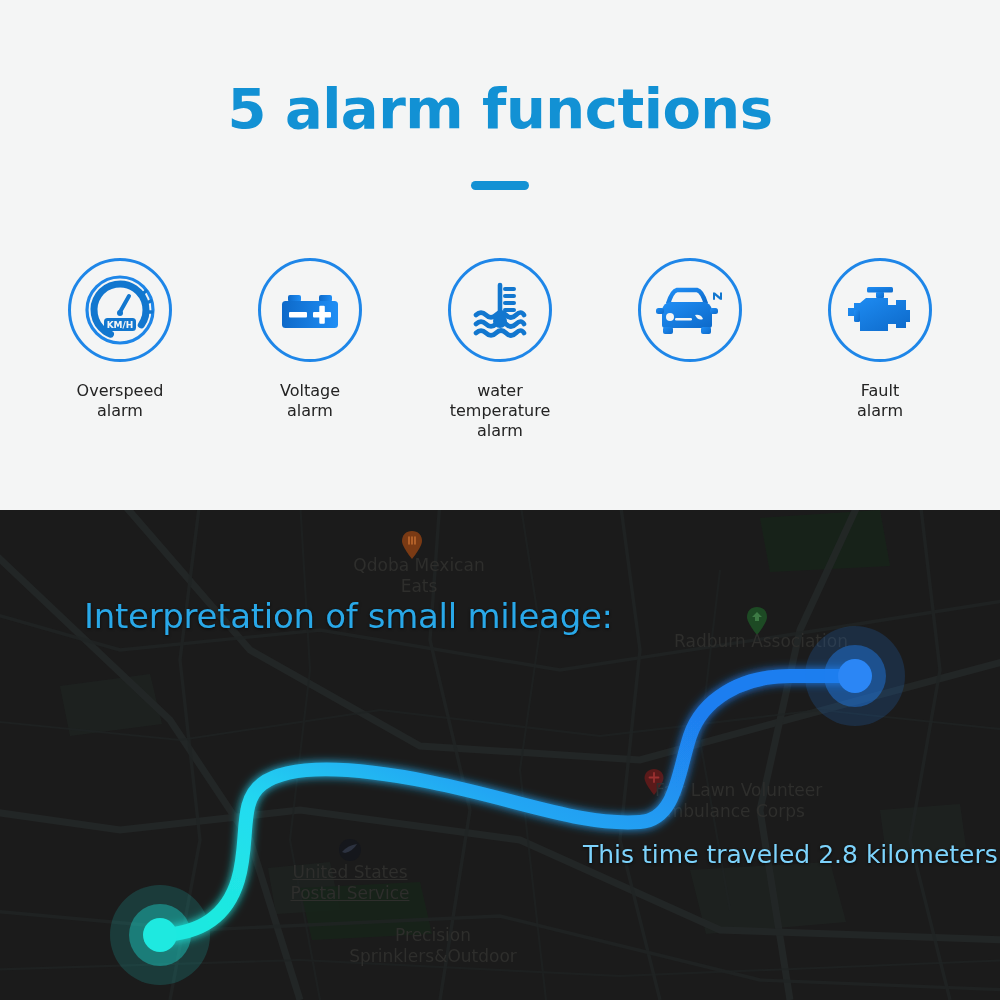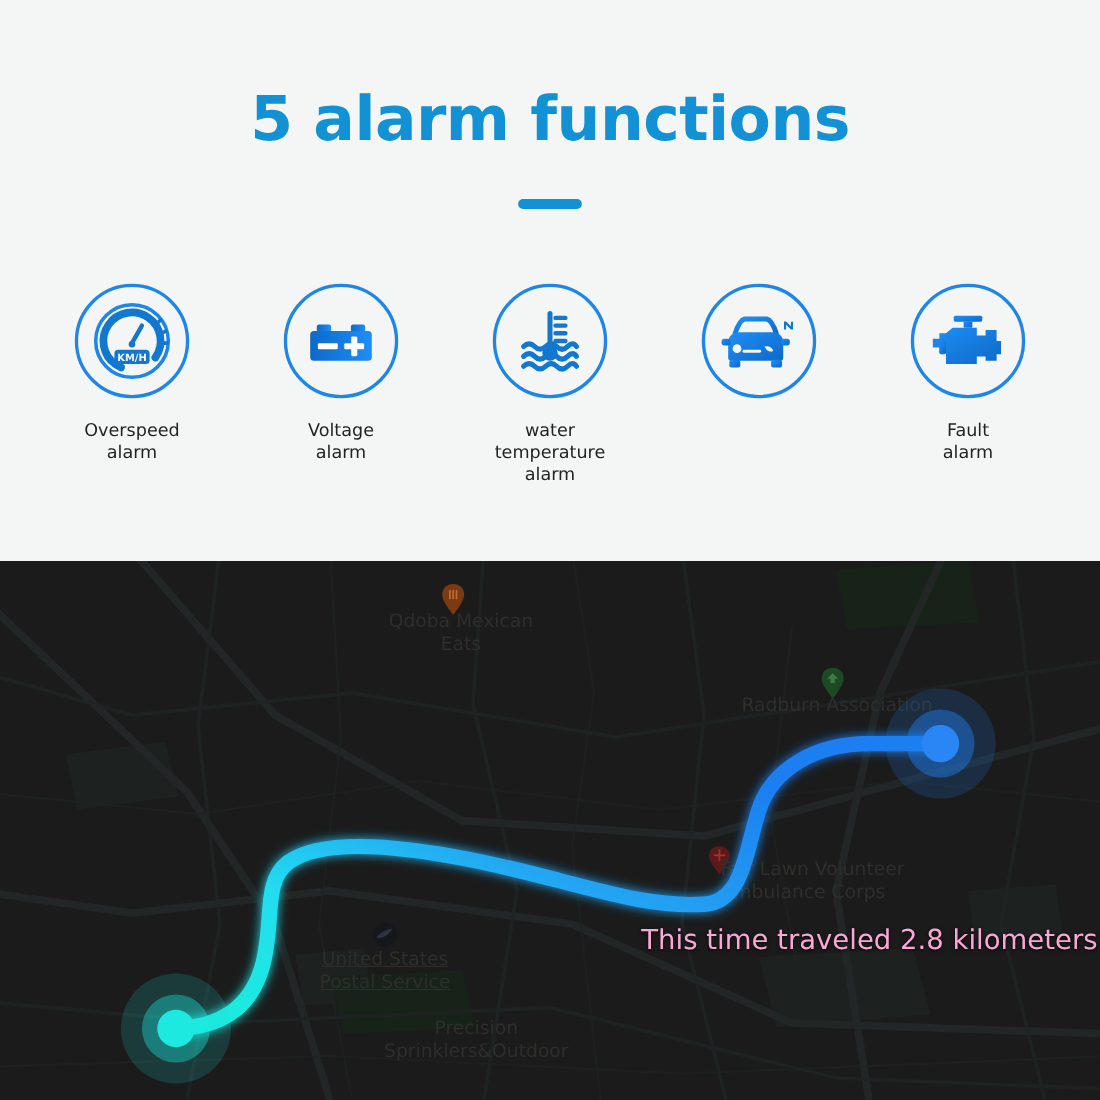--- a/index.html
+++ b/index.html
@@ -88,21 +88,21 @@
   }
   .mileage-body{
     position:absolute; left:84px; top:140px;
     font-size:25px; line-height:1.46; color:#f2f2f2;
     font-family:"DejaVu Sans", sans-serif;
     white-space:pre-line;
     text-shadow:0 1px 3px rgba(0,0,0,.8);
   }
   .distance-text{
     position:absolute; left:583px; top:330px;
-    font-size:25px; color:#f9a8d4;
+    font-size:25px; color:#7dd3fc;
     font-family:"DejaVu Sans", sans-serif;
     text-shadow:0 1px 3px rgba(0,0,0,.8);
   }
 </style>
 </head>
 <body>
 
 <div class="page">
 
   <section class="features-section">
@@ -333,16 +333,17 @@
         <div class="core" style="width:34px; height:34px; background:#1ee9e0;"></div>
       </div>
     </div>
 
     <div class="endpoint" style="left:805px; top:116px; width:100px; height:100px; background:rgba(31,126,240,0.18);">
       <div class="ring-mid" style="width:62px; height:62px; background:rgba(31,126,240,0.45);">
         <div class="core" style="width:34px; height:34px; background:#2b86f5;"></div>
       </div>
     </div>
 
+    <div class="mileage-heading">Interpretation of small mileage:</div>
     <div class="distance-text">This time traveled 2.8 kilometers</div>
 
   </section>
 </div>
 
 </body></html>

